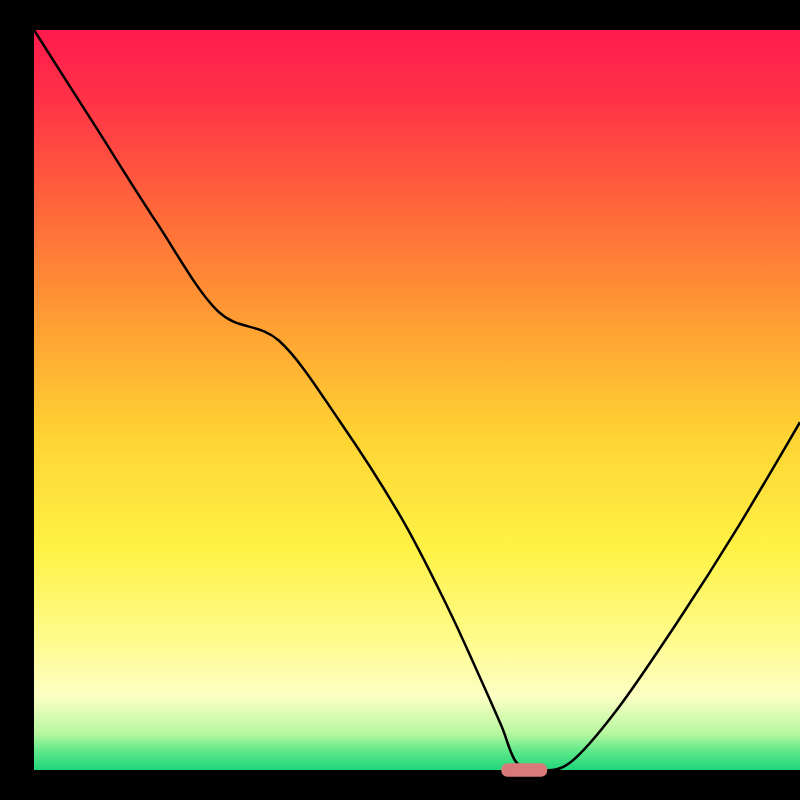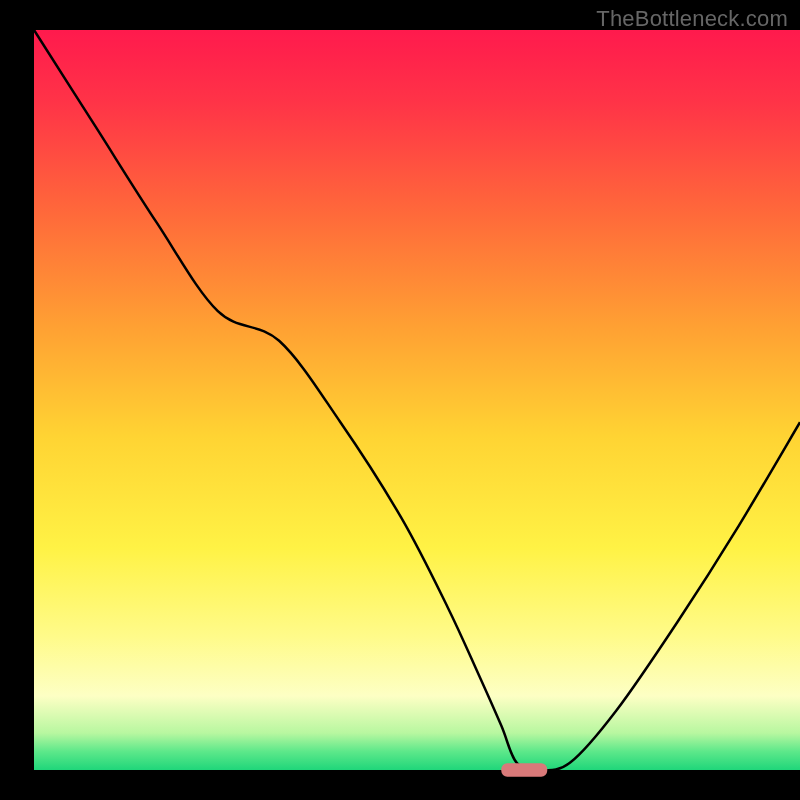--- a/index.html
+++ b/index.html
@@ -27,21 +27,20 @@
     letter-spacing: 0.2px;
   }
   svg {
     display: block;
   }
 </style>
 </head>
 <body>
 
 <div class="container">
-  <div class="watermark">TheBottleneck.com</div>
   <svg id="chart-svg" width="800" height="800">
     <defs>
       <linearGradient id="bg-grad" x1="0" y1="0" x2="0" y2="1">
           <stop offset="0%" stop-color="#ff1a4d"></stop>
           <stop offset="10%" stop-color="#ff3447"></stop>
           <stop offset="25%" stop-color="#ff6a3a"></stop>
           <stop offset="40%" stop-color="#ffa033"></stop>
           <stop offset="55.00000000000001%" stop-color="#ffd433"></stop>
           <stop offset="70%" stop-color="#fff245"></stop>
           <stop offset="82%" stop-color="#fffb8a"></stop>

